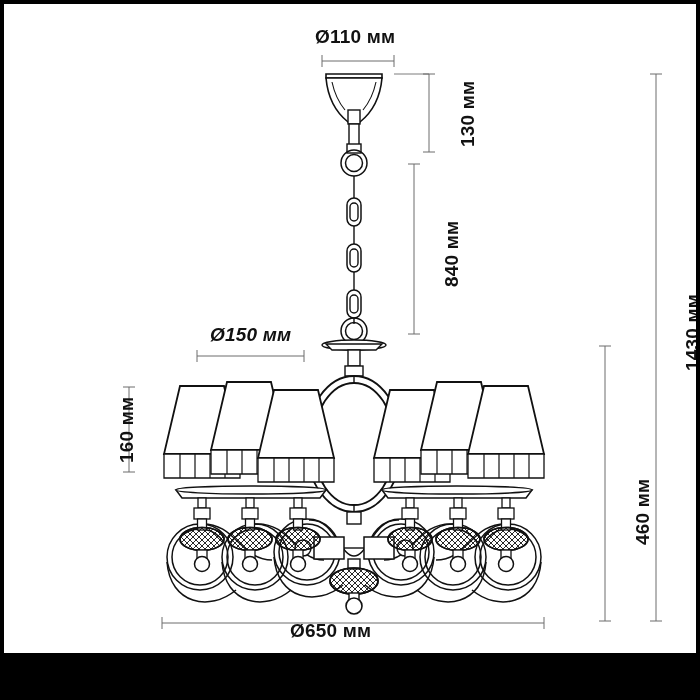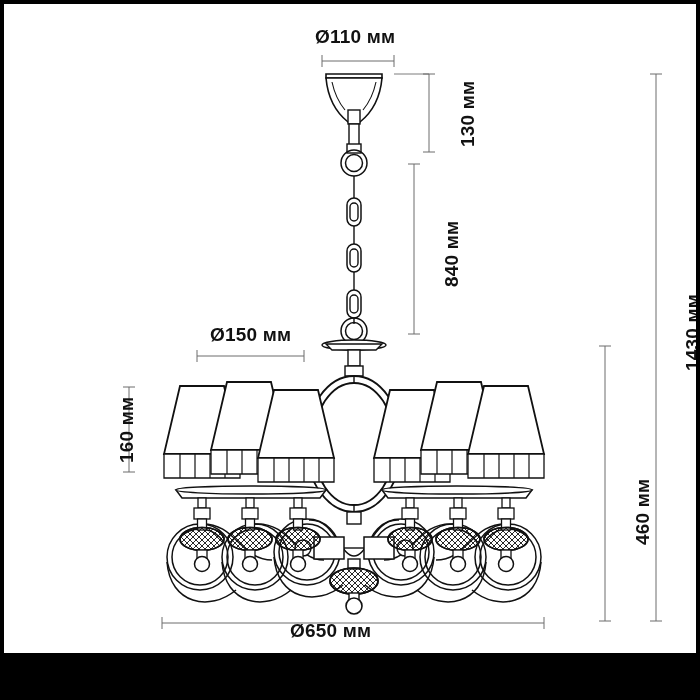--- a/index.html
+++ b/index.html
@@ -222,19 +222,19 @@
   <div class="dim-label" style="left:311px; top:22px;">Ø110 мм</div>
 
   <div class="dim-label vert" style="left:453px; top:143px;">130 мм</div>
 
   <div class="dim-label vert" style="left:437px; top:283px;">840 мм</div>
 
   <div class="dim-label vert" style="left:678px; top:367px;">1430 мм</div>
 
   <div class="dim-label vert" style="left:628px; top:541px;">460 мм</div>
 
-  <div class="dim-label" style="left:206px; top:320px;">Ø150 мм</div>
+  <div class="dim-label" style="left:206px; top:320px;font-style:italic;">Ø150 мм</div>
 
   <div class="dim-label vert" style="left:112px; top:459px;">160 мм</div>
 
   <div class="dim-label" style="left:286px; top:616px;">Ø650 мм</div>
 
 </div>
 
 </body></html>

